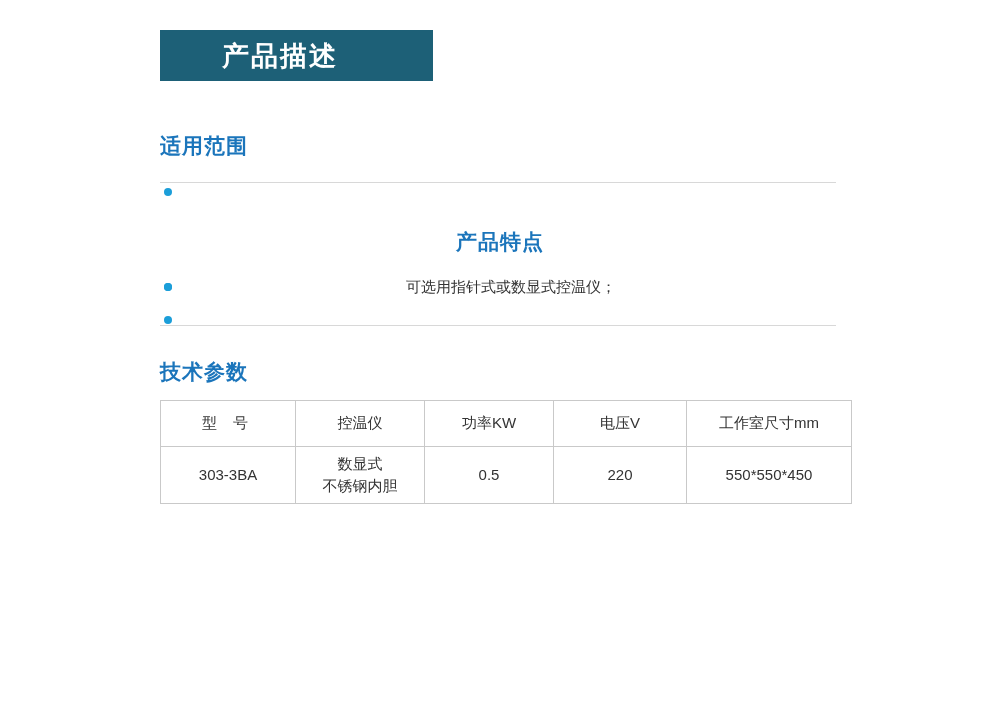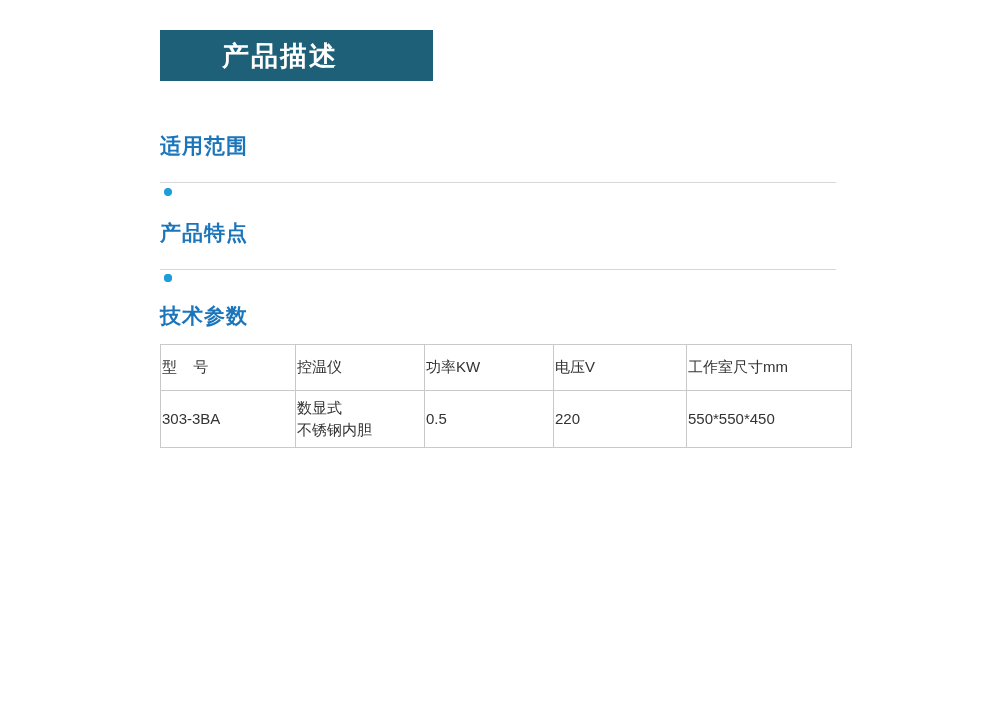--- a/index.html
+++ b/index.html
@@ -48,21 +48,21 @@
     margin-bottom: 0;
   }
   .section-title {
     color: #1b75bb;
     font-size: 21px;
     font-weight: bold;
     letter-spacing: 1px;
     margin: 0 0 14px 0;
   }
   .sec-adapt { margin-top: 32px; }
-  .sec-feature { margin-top: 36px; }
+  .sec-feature { margin-top: 45px; text-align: center; }
   .sec-param { margin-top: 32px; }
 
   .bullet-list {
     list-style: none;
     margin: 0;
     padding: 0;
   }
   .bullet-item {
     position: relative;
     padding-left: 22px;
@@ -103,21 +103,21 @@
     width: 676px;
   }
   .spec-table {
     border-collapse: collapse;
     width: 676px;
     margin-top: 14px;
     table-layout: fixed;
   }
   .spec-table th, .spec-table td {
     border: 1px solid #c9c9c9;
-    text-align: left;
+    text-align: center;
     font-size: 15px;
     color: #333333;
     font-weight: normal;
   }
   .spec-table thead th {
     height: 43px;
     background: #ffffff;
   }
   .spec-table tbody td {
     height: 54px;
@@ -148,20 +148,24 @@
         <span class="dot"></span>
       </div>
       <hr class="divider">
     </div>
 
     <div class="section sec-feature">
       <h2 class="section-title">产品特点</h2>
       <ul class="bullet-list">
         <li class="bullet-item">
           <span class="dot"></span>
+        </li>
+        <li class="bullet-item">
+          <span class="dot"></span>
+          <span>可选用指针式或数显式控温仪；</span>
         </li>
         <li class="bullet-item">
           <span class="dot"></span>
         </li>
       </ul>
       <hr class="divider">
     </div>
 
     <div class="section sec-param">
       <h2 class="section-title">技术参数</h2>

